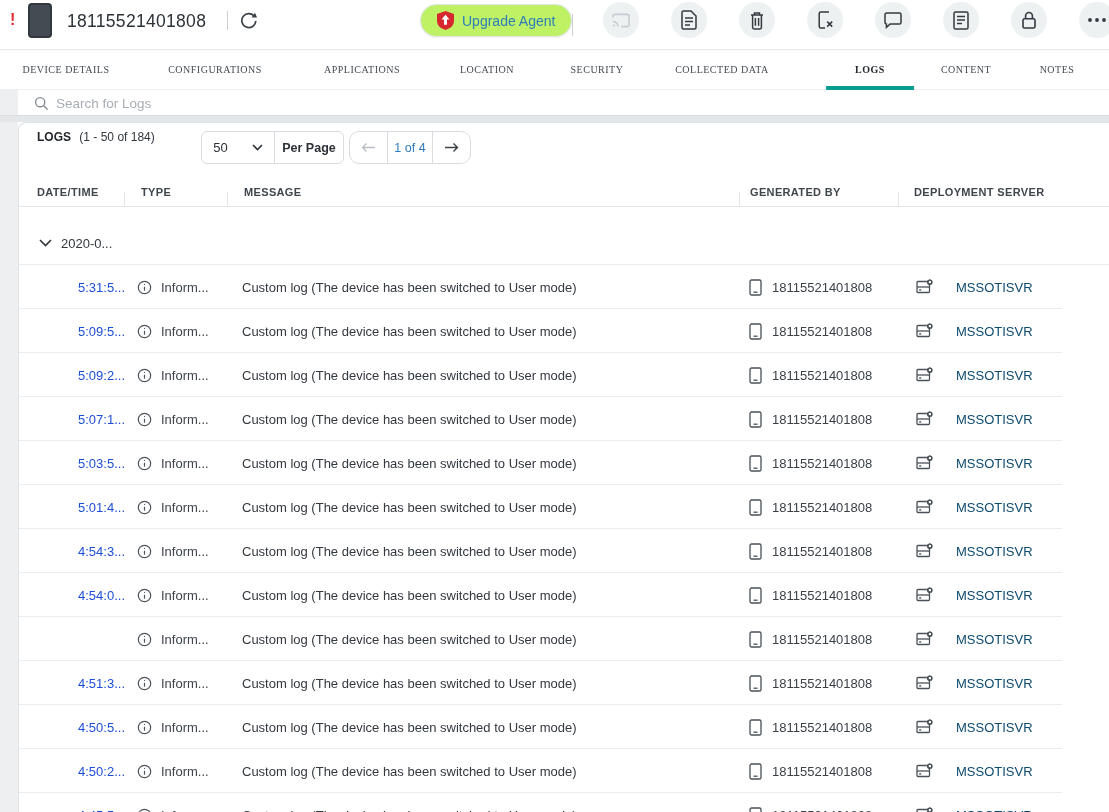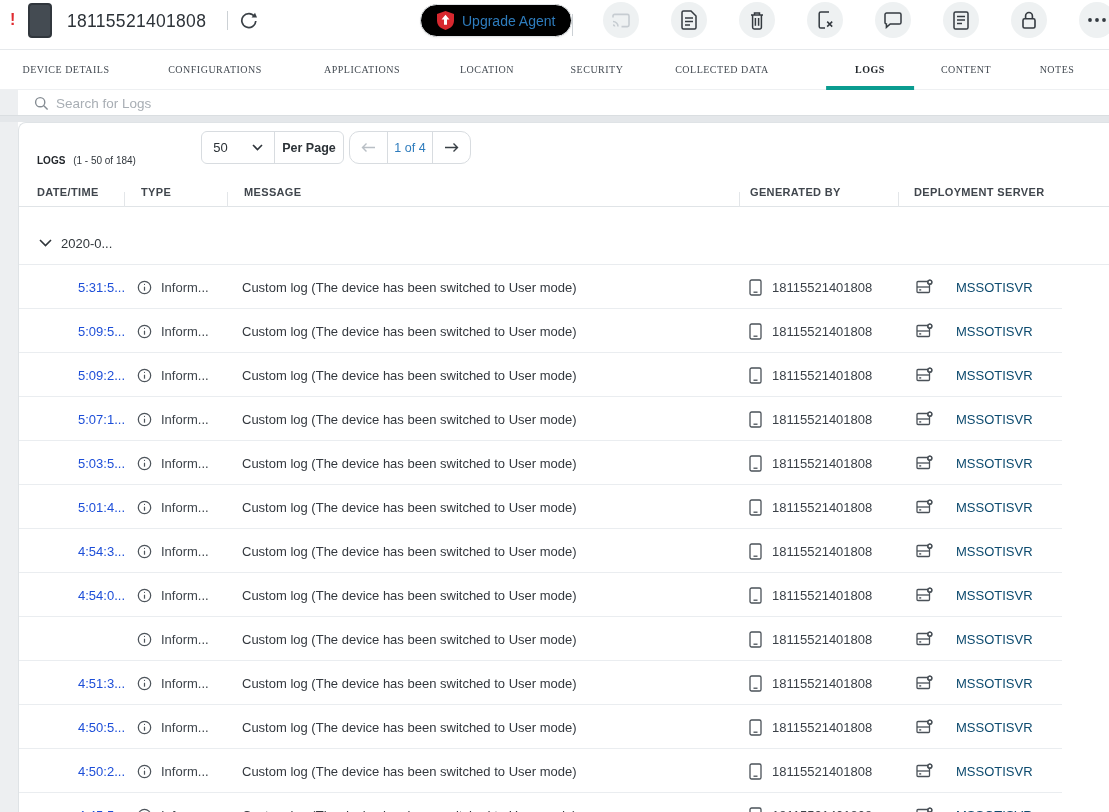--- a/index.html
+++ b/index.html
@@ -11,21 +11,21 @@
             border-bottom:1px solid #e6e9ec; z-index:5; }
   .alert-mark { position:absolute; left:10px; top:11px; color:#e02b30; font-weight:bold; font-size:16px; }
   .phone-hdr { position:absolute; left:28px; top:3px; width:24px; height:35px;
                background:#444b52; border:2px solid #31373d; border-radius:4px; }
   .device-id { position:absolute; left:67px; top:11px; font-size:17.5px; color:#2c3238; letter-spacing:.3px; }
   .vdiv { position:absolute; width:1px; background:#ccd1d5; }
   .hdr-div1 { left:227px; top:11px; height:19px; }
   .hdr-div2 { left:572px; top:14px; height:22px; }
   .refresh-btn { position:absolute; left:238px; top:10px; width:22px; height:22px; cursor:pointer; }
   .upgrade-btn { position:absolute; left:420px; top:4px; height:33px; padding:0 16px;
-                 border:1px solid #e0e4e7; border-radius:17px; background:#000000;
+                 border:1px solid #e0e4e7; border-radius:17px; background:#bef264;
                  box-shadow:0 1px 2px rgba(0,0,0,.05); display:flex; align-items:center; gap:8px;
                  font-size:14px; color:#2e7cbd; cursor:pointer; }
   .action-icons { position:absolute; left:603px; top:2px; display:flex; gap:32px; }
   .circle-btn { width:36px; height:36px; border-radius:50%; background:#eef1f2;
                 display:flex; align-items:center; justify-content:center; cursor:pointer; flex:0 0 auto; }
 
   
   .tabbar { position:absolute; top:50px; left:0; width:1109px; height:40px; background:#fff;
             border-bottom:1px solid #eef0f2; z-index:4; }
   .tab { position:absolute; top:0; height:40px; line-height:40px; transform:translateX(-50%);
@@ -46,21 +46,21 @@
                   font-size:13.5px; color:#3a4046; font-family:"Liberation Sans",sans-serif; }
   .search-input::placeholder { color:#a8aeb4; }
   .band { position:absolute; top:115px; left:0; width:1109px; height:7px; background:#e4e7ea;
           border-top:1px solid #dadee1; z-index:3; }
   .gutter { position:absolute; top:90px; left:0; width:18px; height:722px; background:#edeff1; z-index:2; }
 
   
   .card { position:absolute; top:122px; left:18px; width:1091px; height:690px; background:#fff;
           border-top:1px solid #dfe3e6; border-left:1px solid #dfe3e6; border-top-left-radius:8px;
           overflow:hidden; z-index:3; }
-  .panel-title { position:absolute; left:18px; top:32px; font-size:10px; color:#22262b; }
+  .panel-title { position:absolute; left:18px; top:7px; font-size:12px; color:#22262b; }
   .panel-title b { font-weight:bold; margin-right:5px; }
   .panel-title .count { font-weight:normal; color:#30363c; }
 
   .pp-group { position:absolute; left:182px; top:8px; height:33px; border:1px solid #d8dce0;
               border-radius:6px; display:flex; align-items:stretch; background:#fff; }
   .pp-value { width:72px; display:flex; align-items:center; justify-content:center; gap:24px;
               font-size:13px; color:#2b3136; cursor:pointer; }
   .pp-sep, .pg-sep { width:1px; background:#d8dce0; }
   .pp-label { width:68px; display:flex; align-items:center; justify-content:center;
               font-size:12.5px; font-weight:bold; color:#2c3237; }

